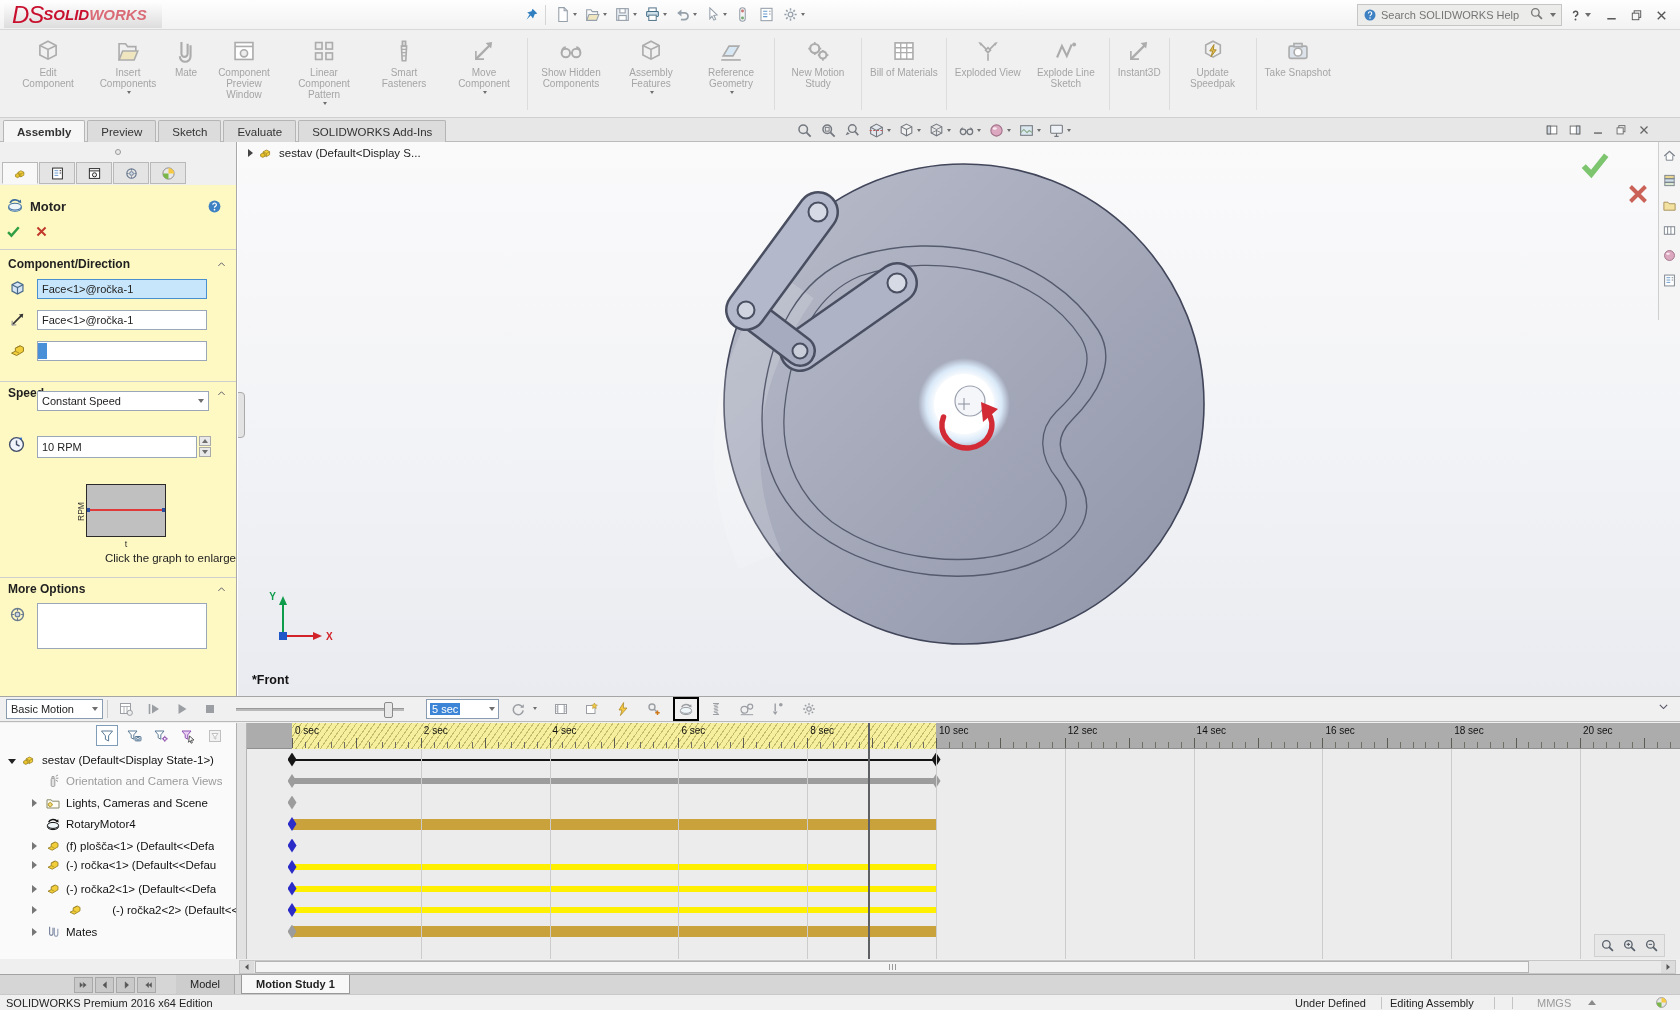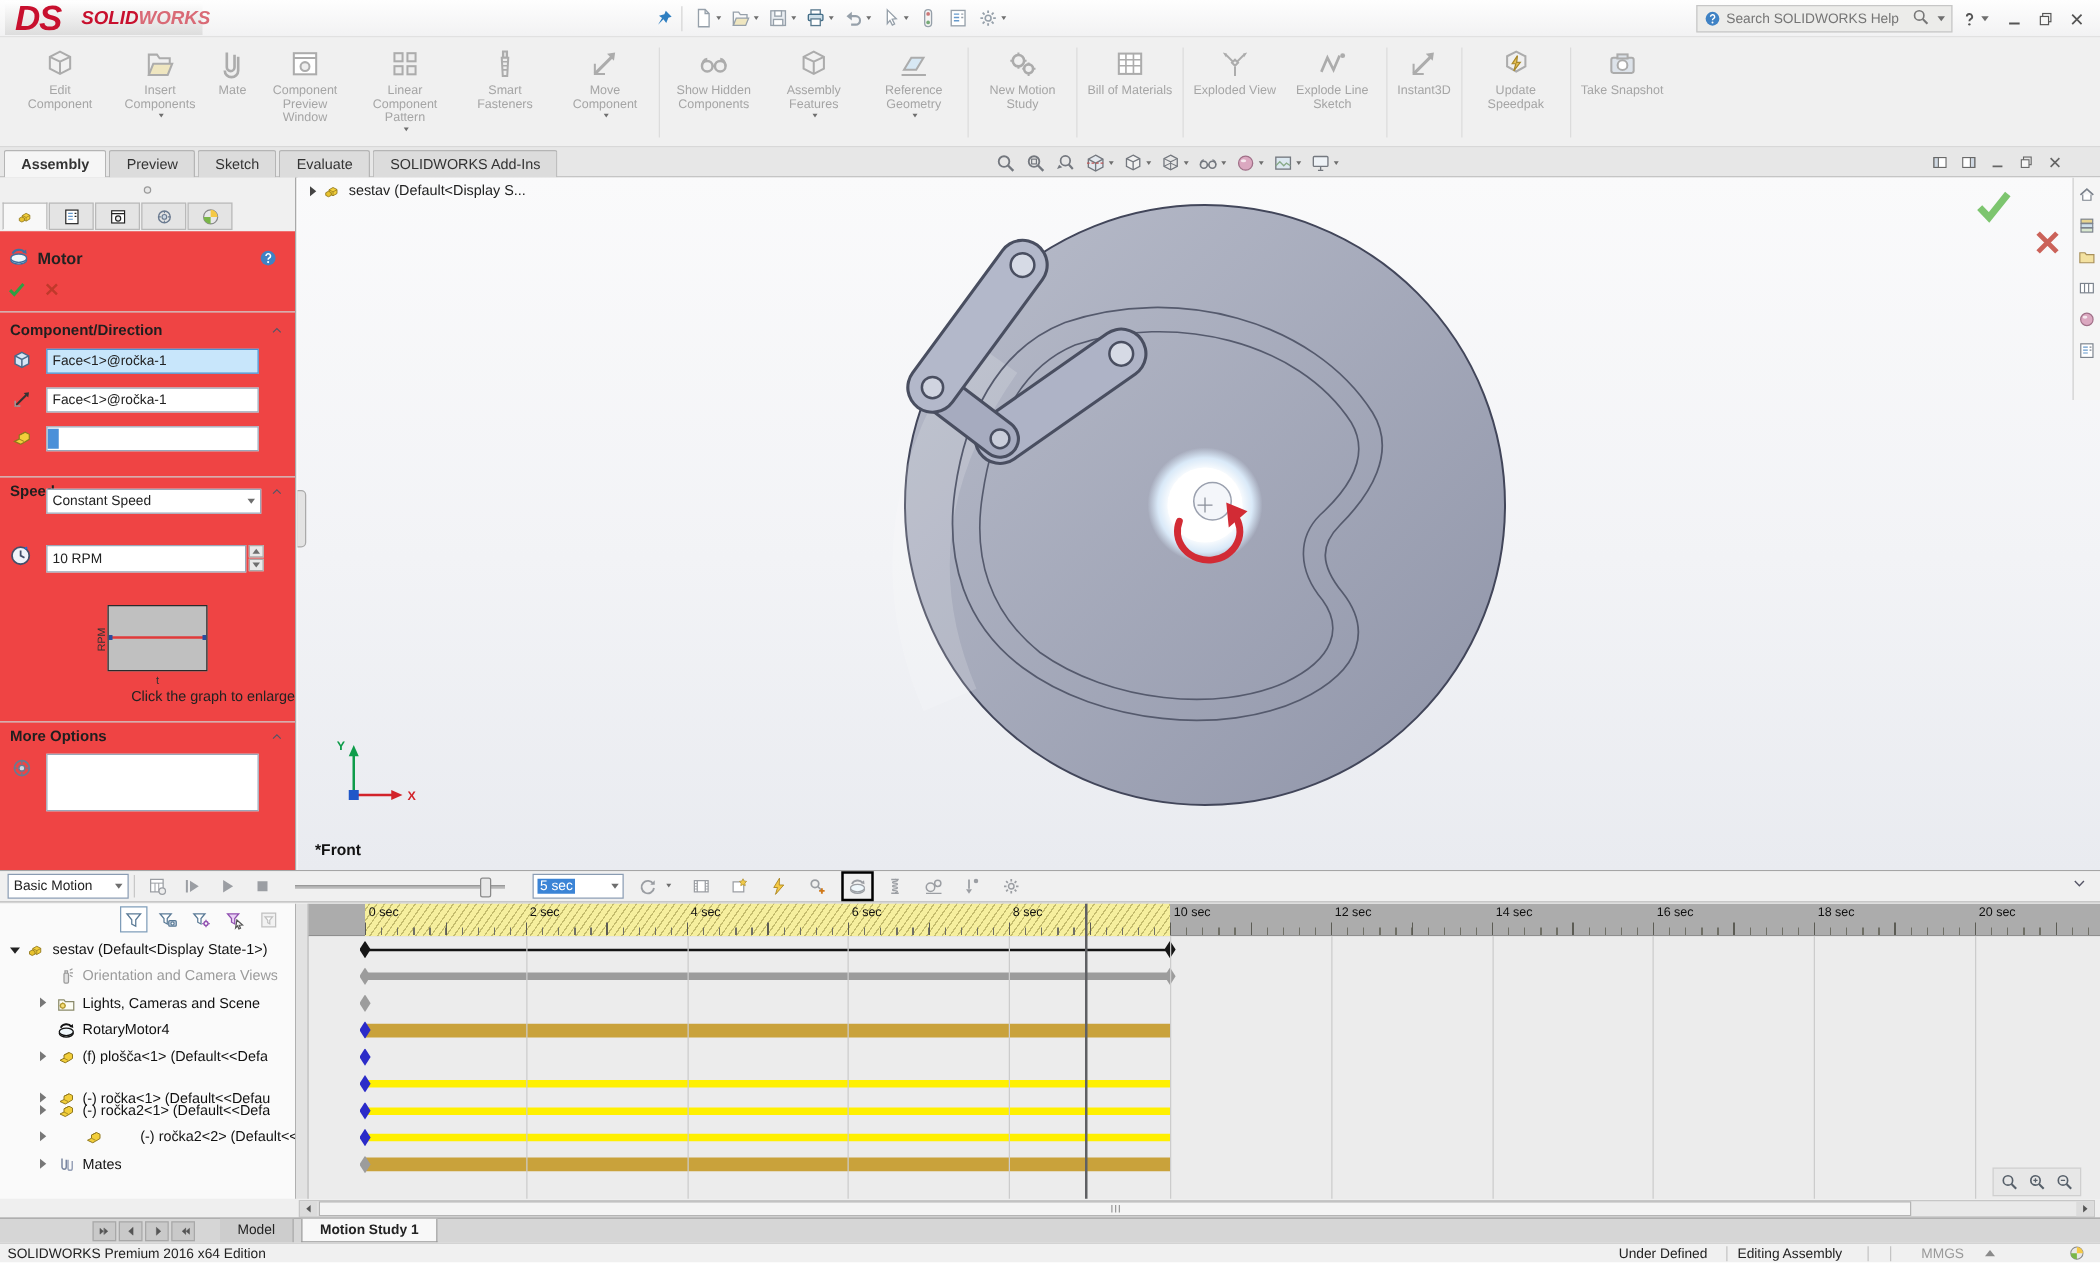--- a/index.html
+++ b/index.html
@@ -7,21 +7,21 @@
 body{font-family:"Liberation Sans",sans-serif;font-size:12px;color:#222;background:#fff}
 #app{position:relative;width:1680px;height:1010px;overflow:hidden}
 .abs{position:absolute}
 .flex{display:flex;align-items:center}
 .icon{display:inline-flex;align-items:center;justify-content:center;flex:0 0 auto}
 .caret{width:0;height:0;border-left:3px solid transparent;border-right:3px solid transparent;border-top:4px solid #6e6e6e;display:inline-block;margin-left:2px}
 .caret.sm{border-left-width:2.5px;border-right-width:2.5px;border-top-width:3.5px}
 
 #titlebar{left:0;top:0;width:1680px;height:30px;background:linear-gradient(#fefefe,#f2f2f3);border-bottom:1px solid #d8d8d8}
 #logo{position:absolute;left:4px;top:1px;height:27px;width:158px;display:flex;align-items:center;padding-left:8px;background:linear-gradient(#ffffff,#dddddd);font-style:italic}
-#logo .lg-mark{color:#c8102e;font-weight:bold;font-size:28px;margin-right:16px;letter-spacing:-1px}
+#logo .lg-mark{color:#c8102e;font-weight:normal;font-size:24px;margin-right:0;letter-spacing:-1px}
 #logo .lg-solid{color:#c8102e;font-weight:bold;font-size:15px}
 #logo .lg-works{color:#d96a76;font-weight:bold;font-size:15px}
 #menubar{position:absolute;left:168px;top:0;height:29px;display:flex}
 .menu-item{padding:0 12px;height:29px;display:flex;align-items:center;font-size:12px;color:#222;cursor:default}
 #pinbox{position:absolute;left:524px;top:0;height:29px;display:flex;align-items:center}
 .tb-sep{width:1px;height:20px;background:#d5d5d5;margin:0 6px}
 #quicktools{position:absolute;left:552px;top:0;height:29px;display:flex;align-items:center;gap:3px}
 .qt{display:flex;align-items:center;height:24px;padding:0 2px;color:#98a0a8}
 #doc-title{position:absolute;left:960px;top:0;width:290px;height:29px;line-height:29px;text-align:center;font-size:12px;color:#333}
 #searchbox{position:absolute;left:1357px;top:4px;width:205px;height:22px;background:#ececea;border:1px solid #c6c6c6;display:flex;align-items:center;padding:0 5px;gap:4px}
@@ -43,21 +43,21 @@
 #headsup{position:absolute;left:793px;top:1px;height:22px;display:flex;align-items:center;gap:1px}
 .hu{display:flex;align-items:center;padding:0 3px;height:21px;color:#74787f}
 #docwin{position:absolute;left:1545px;top:1px;height:22px;display:flex;align-items:center;gap:9px;color:#666}
 
 #pm{left:0;top:142px;width:237px;height:554px;background:#f0f0f0;border-right:1px solid #a9a9a9}
 #pm-grip{position:absolute;left:0;top:0;width:236px;height:20px;display:flex;align-items:center;justify-content:center}
 #pm-grip .dot{width:6px;height:6px;border-radius:50%;border:1px solid #9a9a9a;background:#e8e8e8}
 #pm-tabs{position:absolute;left:2px;top:20px;height:23px;display:flex;gap:1px}
 .pmtab{width:36px;height:22px;display:flex;align-items:center;justify-content:center;background:#e4e4e4;border:1px solid #b9b9b9}
 .pmtab.active{background:#f8f8f8;border-bottom-color:#f8f8f8}
-#pm-body{position:absolute;left:0;top:43px;width:236px;height:511px;background:#ef4444;font-size:11.5px}
+#pm-body{position:absolute;left:0;top:43px;width:236px;height:511px;background:#fef9c3;font-size:11.5px}
 .pm-row{position:absolute;left:0;width:236px}
 .pm-hdr{font-weight:bold;font-size:12px;color:#1f1f1f;padding-left:8px}
 .pm-chev{position:absolute;right:9px;top:2px}
 .pm-sepline{position:absolute;left:0;width:236px;height:1px;background:#cfcfcf}
 .pm-field{position:absolute;background:#fff;border:1px solid #9aa7b8;height:20px;display:flex;align-items:center;padding:0 4px;font-size:11px;color:#222;overflow:hidden;white-space:nowrap}
 .pm-field.sel{background:#c8e6fb;border-color:#4a90d0}
 .spin{position:absolute;width:12px;height:10px;background:#e9e9e9;border:1px solid #aaa;display:flex;align-items:center;justify-content:center}
 #pm-graph{position:absolute;left:86px;top:299px;width:80px;height:53px;background:#c0c0c0;border:1px solid #2a2a2a}
 #pm-graph .rline{position:absolute;left:1px;right:1px;top:24px;height:2px;background:#e03a3a}
 #pm-graph .rlineend{position:absolute;top:23px;width:3px;height:4px;background:#2a4ea0}
@@ -1083,21 +1083,21 @@
           <div class="mrow" style="top: 112px;">
             <span style="display: inline-block; width: 10px; margin-left: 32px;"><span class="exp-c" style="border-left-color:#777"></span></span>
             <span class="icon" style="margin: 0px 5px 0px 3px;">
               <svg width="16" height="16" viewBox="0 0 16 16">
                 <path d="M3 10.2l3.2-1.6V6l4-2 2.8 1.4v3.4L9.4 11l-2.2 1.2z" fill="#f2ce3a" stroke="#91781c" stroke-width="0.8"></path>
                 <path d="M6.2 8.6l3.2 1.6M10.2 4l-4 2" fill="none" stroke="#91781c" stroke-width="0.6"></path>
               </svg>
             </span>
             <span class="lbl">(f) plošča&lt;1&gt; (Default&lt;&lt;Defa</span>
           </div>
-          <div class="mrow" style="top: 145px;">
+          <div class="mrow" style="top: 131px;">
             <span style="display: inline-block; width: 10px; margin-left: 32px;"><span class="exp-c" style="border-left-color:#777"></span></span>
             <span class="icon" style="margin: 0px 5px 0px 3px;">
               <svg width="16" height="16" viewBox="0 0 16 16">
                 <path d="M3 10.2l3.2-1.6V6l4-2 2.8 1.4v3.4L9.4 11l-2.2 1.2z" fill="#f2ce3a" stroke="#91781c" stroke-width="0.8"></path>
                 <path d="M6.2 8.6l3.2 1.6M10.2 4l-4 2" fill="none" stroke="#91781c" stroke-width="0.6"></path>
               </svg>
             </span>
             <span class="lbl">(-) ročka&lt;1&gt; (Default&lt;&lt;Defau</span>
           </div>
           <div class="mrow" style="top: 155px;">

